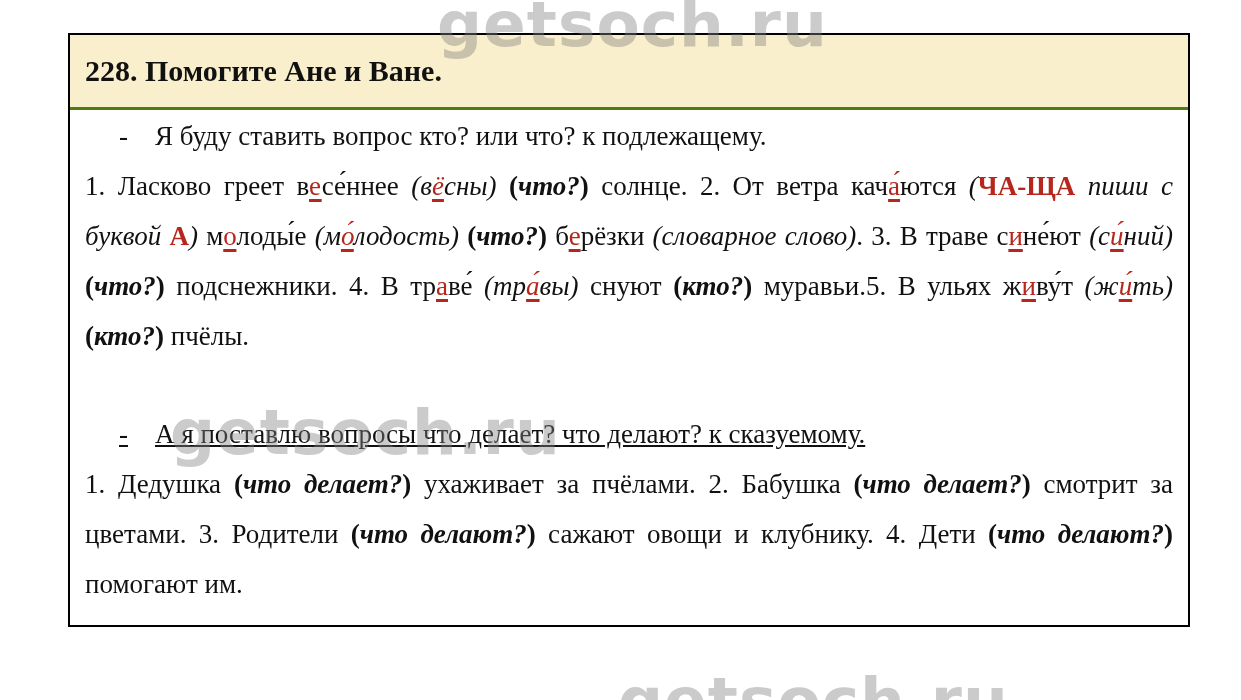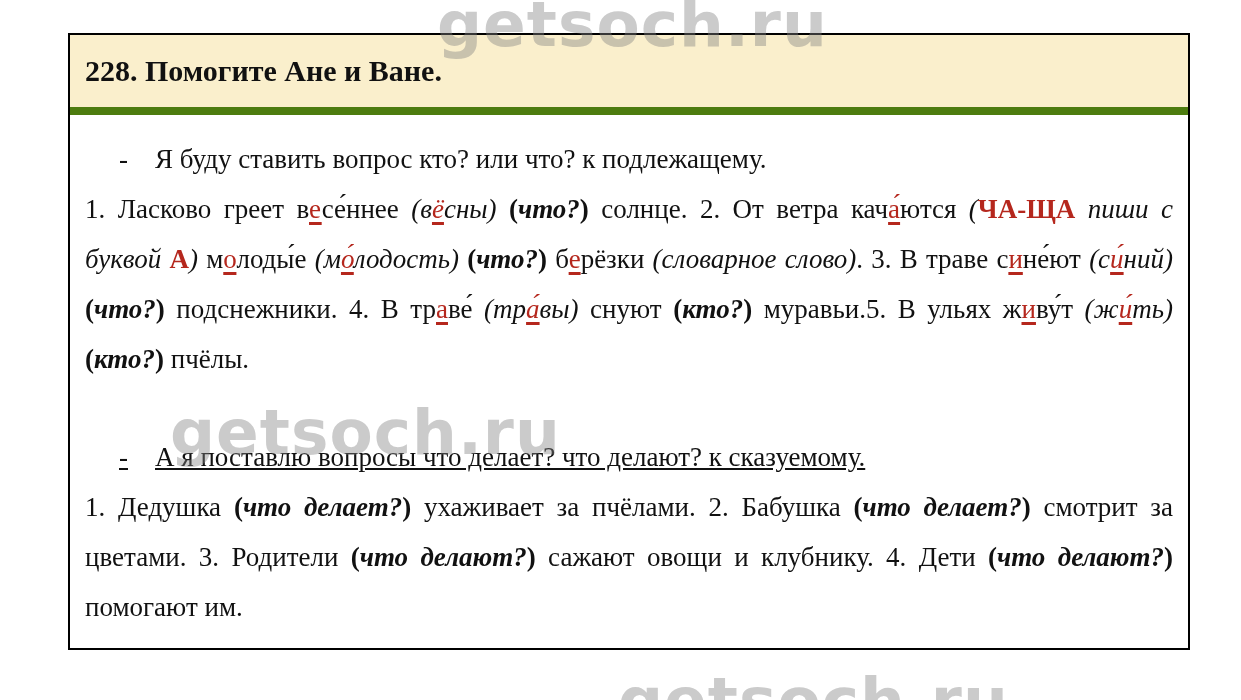--- a/index.html
+++ b/index.html
@@ -17,31 +17,31 @@
   }
   .exercise-box{
     position:absolute;
     left:68px;top:33px;
     width:1118px;
     border:2px solid #000;
     background:#fff;
   }
   .exercise-header{
     background:var(--header-bg);
-    border-bottom:8px solid #4d7c0f;
+    border-bottom:3px solid #4d7c0f;
     padding:15px 15px;
   }
   .exercise-title{
     font-size:30px;
     font-weight:bold;
     line-height:42px;
     color:#111;
   }
   .exercise-body{
-    padding:19px 15px 16px 15px;
+    padding:1px 15px 16px 15px;
     font-size:27px;
     line-height:50px;
     color:#111;
   }
   .dialogue{
     padding-left:34px;
   }
   .dialogue .dash{
     margin-right:27px;
   }

